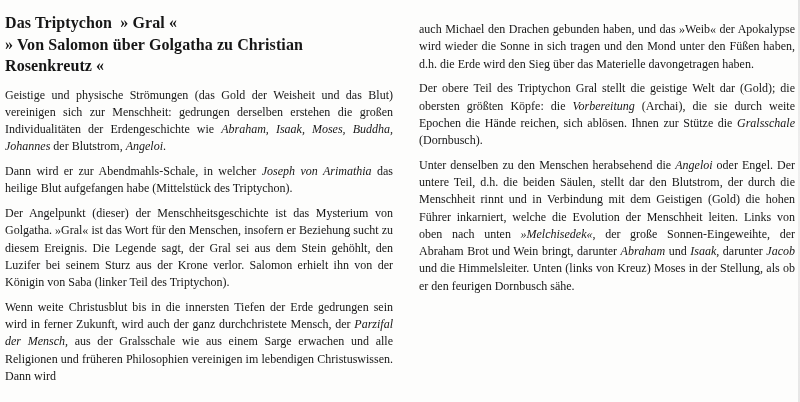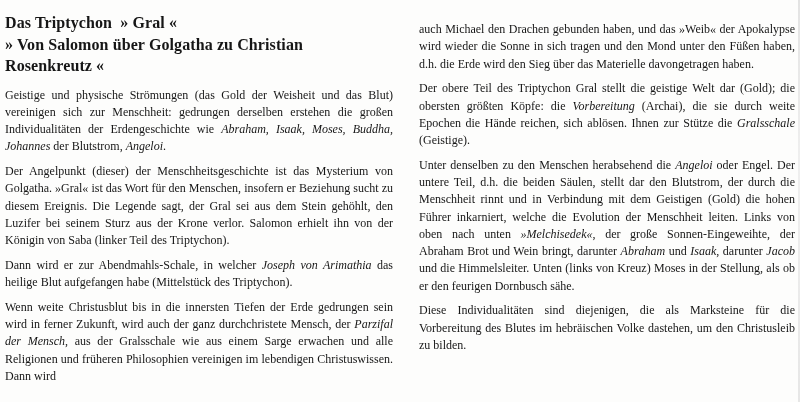--- a/index.html
+++ b/index.html
@@ -64,27 +64,26 @@
 <body>
 
 <div class="page">
   <div class="col col-left">
     <div class="title">
       <div>Das Triptychon&nbsp; » Gral «</div>
       <div>» Von Salomon über Golgatha zu Christian Rosenkreutz «</div>
     </div>
     <div>
         <p class="para"><span>Geistige und physische Strömungen (das Gold der Weisheit und das Blut) vereinigen sich zur Menschheit: gedrungen derselben erstehen die großen Individualitäten der Erdengeschichte wie </span><em>Abraham, Isaak, Moses, Buddha, Johannes</em><span> der Blutstrom, </span><em>Angeloi</em><span>.</span></p>
+        <p class="para"><span>Dann wird er zur Abendmahls-Schale, in welcher </span><em>Joseph von Arimathia</em><span> das heilige Blut aufgefangen habe (Mittelstück des Triptychon).</span></p>
         <p class="para"><span>Der Angelpunkt (dieser) der Menschheitsgeschichte ist das Mysterium von Golgatha. »Gral« ist das Wort für den Menschen, insofern er Beziehung sucht zu diesem Ereignis. Die Legende sagt, der Gral sei aus dem Stein gehöhlt, den Luzifer bei seinem Sturz aus der Krone verlor. Salomon erhielt ihn von der Königin von Saba (linker Teil des Triptychon).</span></p>
-        <p class="para"><span>Dann wird er zur Abendmahls-Schale, in welcher </span><em>Joseph von Arimathia</em><span> das heilige Blut aufgefangen habe (Mittelstück des Triptychon).</span></p>
         <p class="para"><span>Wenn weite Christusblut bis in die innersten Tiefen der Erde gedrungen sein wird in ferner Zukunft, wird auch der ganz durchchristete Mensch, der </span><em>Parzifal der Mensch</em><span>, aus der Gralsschale wie aus einem Sarge erwachen und alle Religionen und früheren Philosophien vereinigen im lebendigen Christuswissen. Dann wird</span></p>
       </div>
   </div>
   <div class="col col-right">
     <div>
         <p class="para"><span>auch Michael den Drachen gebunden haben, und das »Weib« der Apokalypse wird wieder die Sonne in sich tragen und den Mond unter den Füßen haben, d.h. die Erde wird den Sieg über das Materielle davongetragen haben.</span></p>
-        <p class="para"><span>Der obere Teil des Triptychon Gral stellt die geistige Welt dar (Gold); die obersten größten Köpfe: die </span><em>Vorbereitung</em><span> (Archai), die sie durch weite Epochen die Hände reichen, sich ablösen. Ihnen zur Stütze die </span><em>Gralsschale</em><span> (Geistige).</span></p>
+        <p class="para"><span>Der obere Teil des Triptychon Gral stellt die geistige Welt dar (Gold); die obersten größten Köpfe: die </span><em>Vorbereitung</em><span> (Archai), die sie durch weite Epochen die Hände reichen, sich ablösen. Ihnen zur Stütze die </span><em>Gralsschale</em><span> (Dornbusch).</span></p>
         <p class="para"><span>Unter denselben zu den Menschen herabsehend die </span><em>Angeloi</em><span> oder Engel. Der untere Teil, d.h. die beiden Säulen, stellt dar den Blutstrom, der durch die Menschheit rinnt und in Verbindung mit dem Geistigen (Gold) die hohen Führer inkarniert, welche die Evolution der Menschheit leiten. Links von oben nach unten </span><em>»Melchisedek«</em><span>, der große Sonnen-Eingeweihte, der Abraham Brot und Wein bringt, darunter </span><em>Abraham</em><span> und </span><em>Isaak</em><span>, darunter </span><em>Jacob</em><span> und die Himmelsleiter. Unten (links von Kreuz) Moses in der Stellung, als ob er den feurigen Dornbusch sähe.</span></p>
-        <p class="para"><span>Diese Individualitäten sind diejenigen, die als Marksteine für die Vorbereitung des Blutes im hebräischen Volke dastehen, um den Christusleib zu bilden.</span></p>
       </div>
   </div>
   <div class="scan-edge"></div>
 </div>
 
 </body></html>

